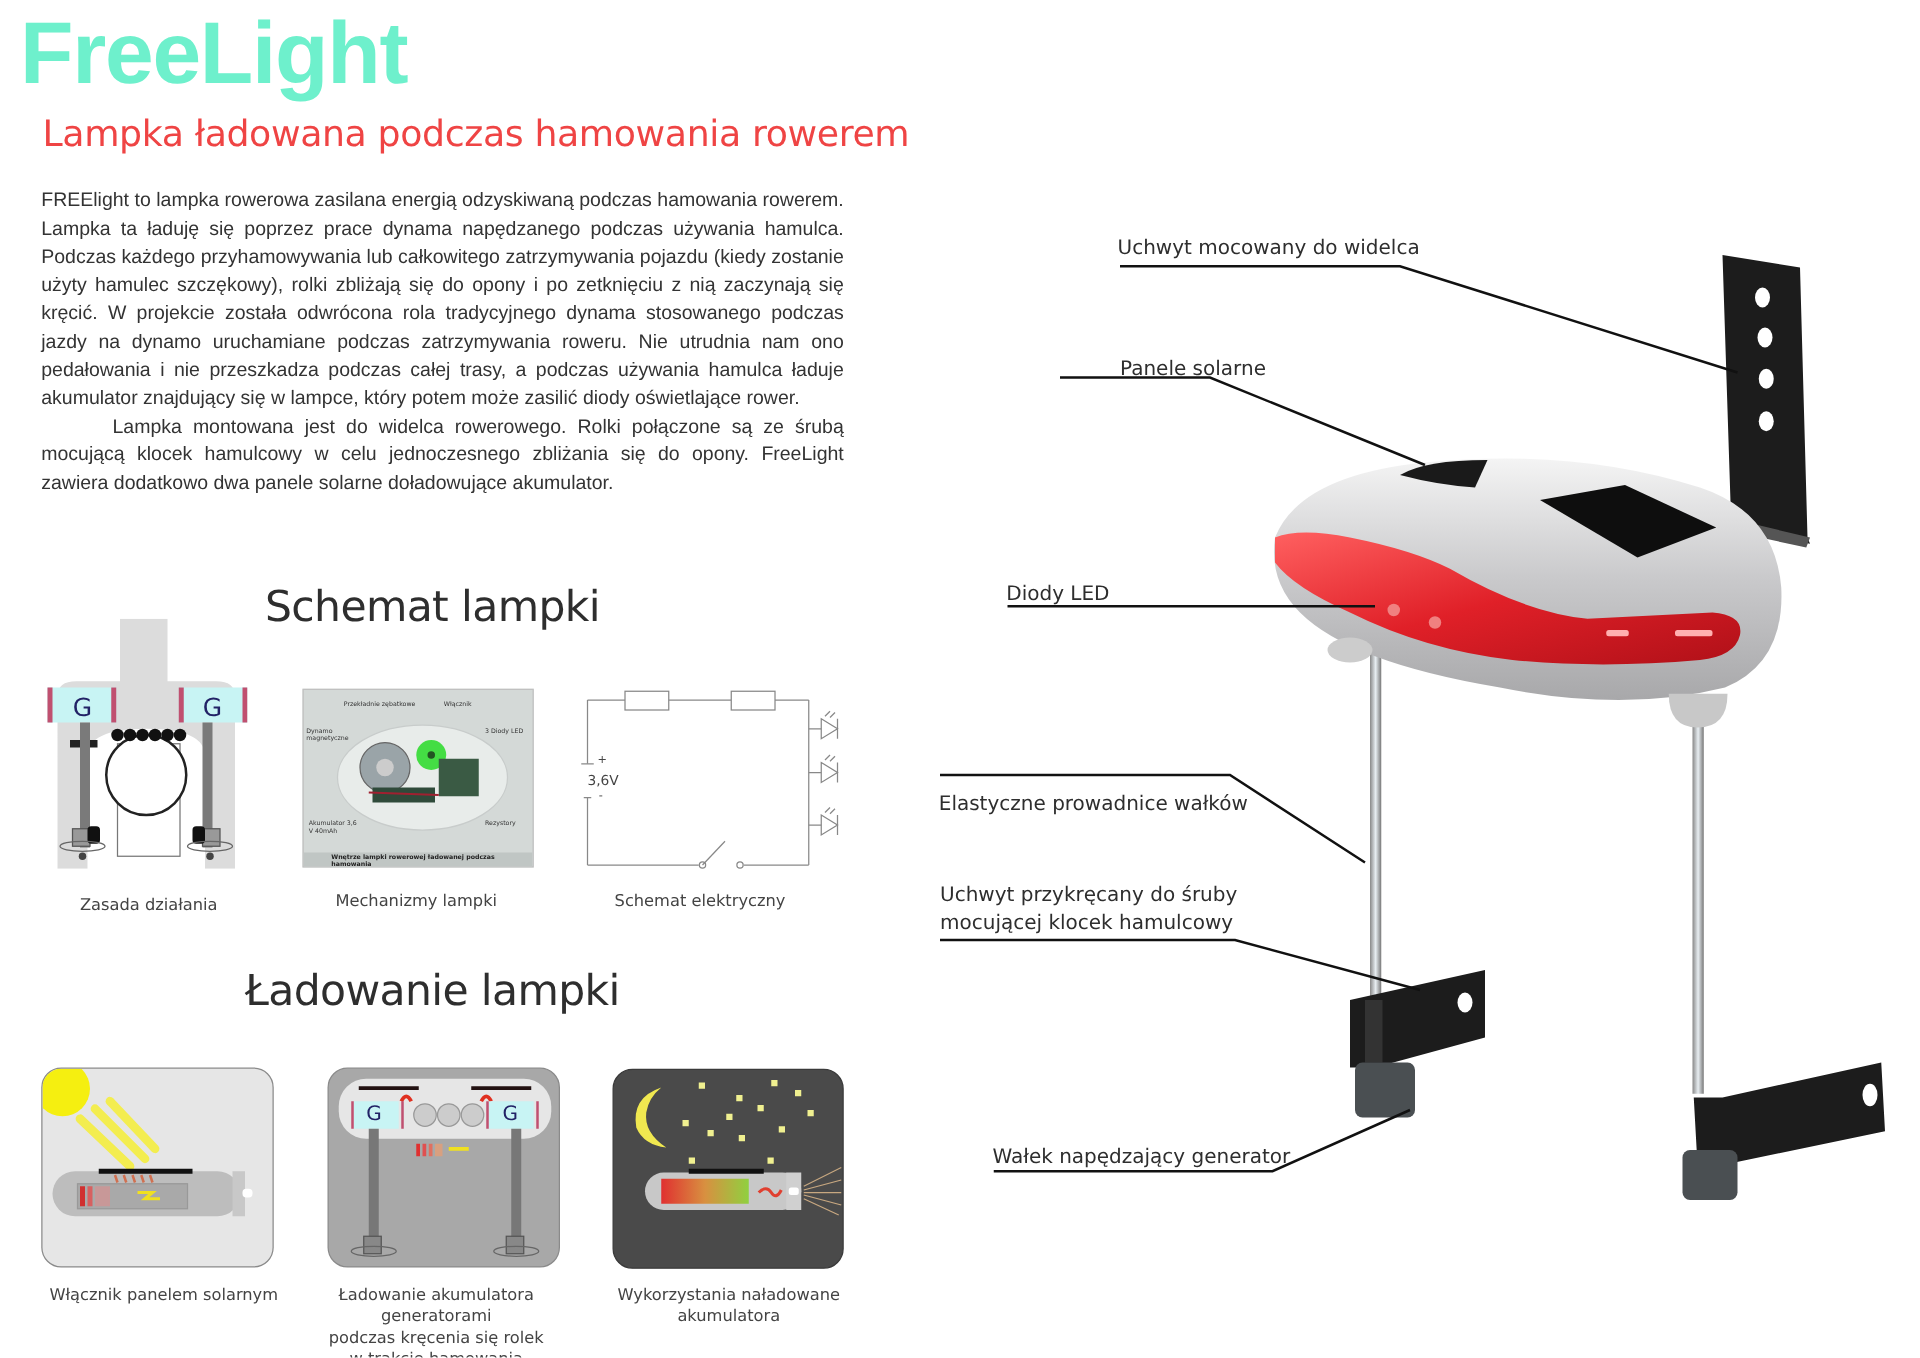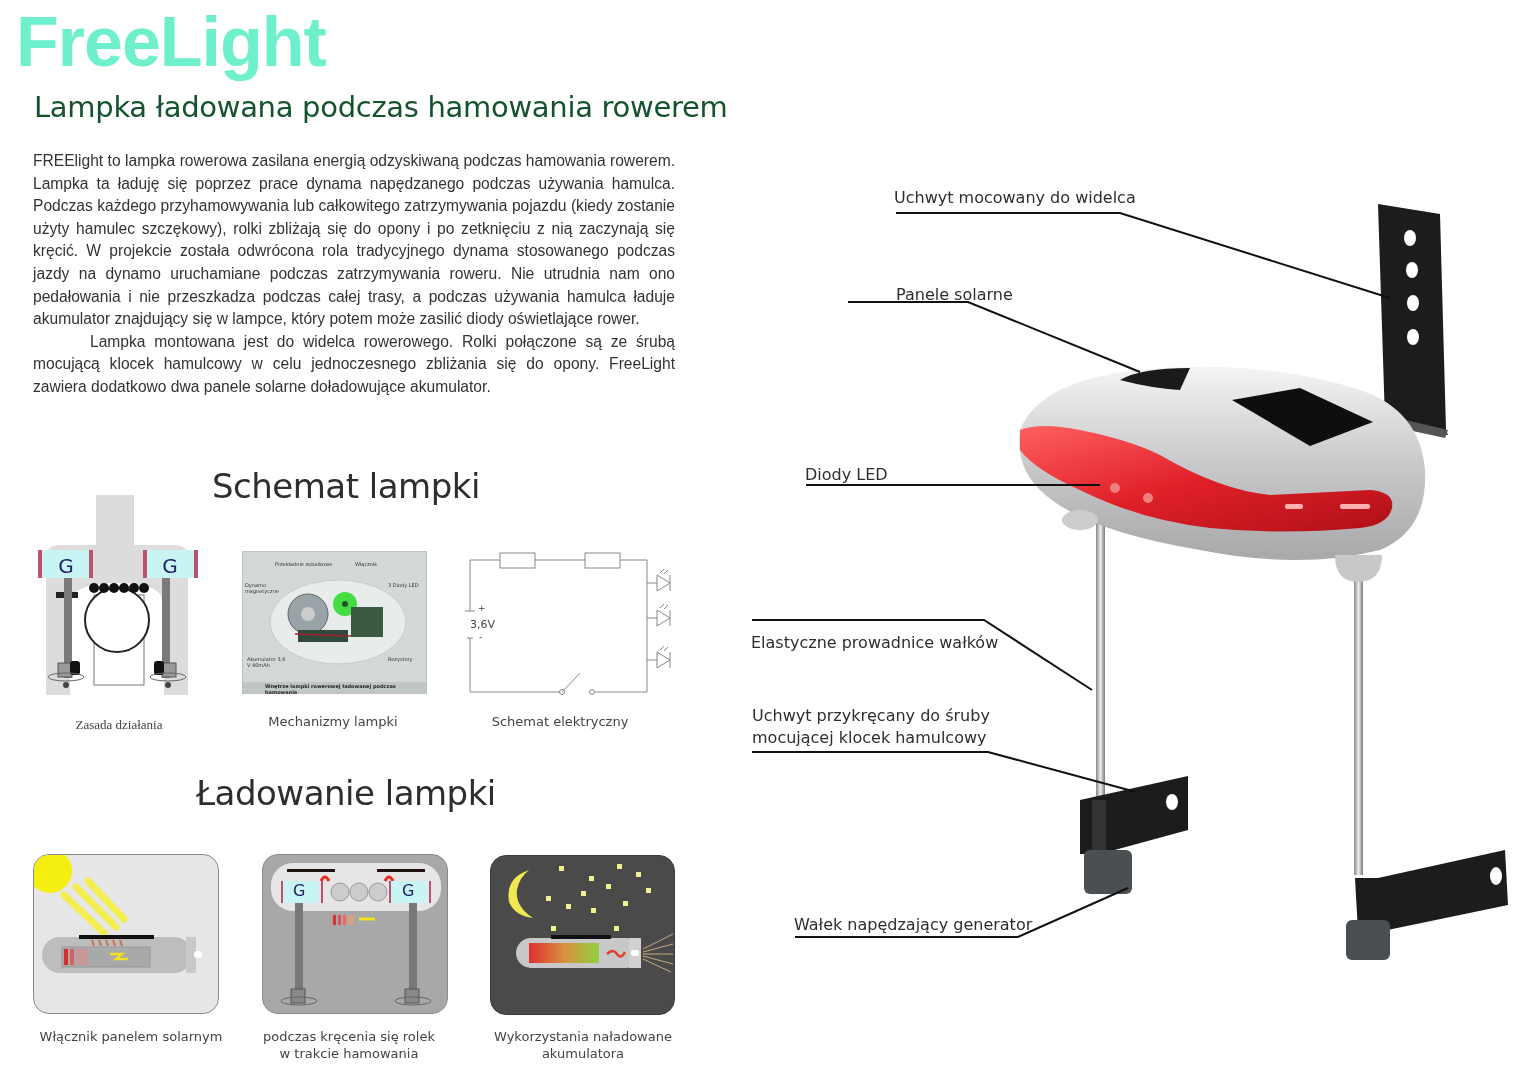--- a/index.html
+++ b/index.html
@@ -1,19 +1,19 @@
 <!DOCTYPE html>
 <html><head>
 <meta charset="utf-8">
 <style>
   html, body { margin:0; padding:0; background:#ffffff; }
   body { width:1536px; height:1086px; position:relative; overflow:hidden; font-family:"DejaVu Sans", sans-serif; color:#2b2b2b; }
   .abs { position:absolute; }
   #title { left:16px; top:2px; font-family:"Liberation Sans", sans-serif; font-weight:bold; font-size:70px; color:#6ef0cc; letter-spacing:-1px; line-height:80px; }
-  #subtitle { left:34px; top:88px; font-size:29px; color:#14532d; line-height:38px; letter-spacing:-0.3px; font-family:"DejaVu Sans", sans-serif; }
+  #subtitle { left:34px; top:88px; font-size:29px; color:#ef4444; line-height:38px; letter-spacing:-0.3px; font-family:"DejaVu Sans", sans-serif; }
   #body-text { left:33px; top:150px; width:642px; font-size:15.6px; line-height:22.6px; color:#333; text-align:justify; font-family:"Liberation Sans", sans-serif; }
   #body-text p { margin:0; }
   #body-text p.indent { text-indent:57px; }
   .section-heading { font-size:34px; color:#2e2e2e; font-family:"DejaVu Sans", sans-serif; letter-spacing:-0.5px; }
   .caption { font-size:13px; color:#444; text-align:center; font-family:"DejaVu Sans", sans-serif; line-height:17px; }
   .callout { font-size:16px; color:#2e2e2e; font-family:"DejaVu Sans", sans-serif; line-height:22px; }
   .panel { border-radius:16px; border:1.5px solid #8a8a8a; box-sizing:border-box; overflow:hidden; }
 </style>
 </head>
 <body>
@@ -56,21 +56,21 @@
     <rect x="22" y="168" width="14" height="14" fill="#999" stroke="#555"></rect>
     <rect x="34" y="166" width="10" height="14" rx="3" fill="#111"></rect>
     <rect x="126" y="168" width="14" height="14" fill="#999" stroke="#555"></rect>
     <rect x="118" y="166" width="10" height="14" rx="3" fill="#111"></rect>
     <ellipse cx="30" cy="182" rx="18" ry="4" fill="none" stroke="#666"></ellipse>
     <ellipse cx="132" cy="182" rx="18" ry="4" fill="none" stroke="#666"></ellipse>
     <circle cx="30" cy="190" r="3" fill="#444"></circle>
       <circle cx="132" cy="190" r="3" fill="#444"></circle>
   </svg>
 </div>
-<div class="abs caption" style="left:36px; top:716px; width:166px;font-family:Liberation Serif, serif;">Zasada działania</div>
+<div class="abs caption" style="left:36px; top:716px; width:166px;">Zasada działania</div>
 
 <div class="abs" style="left:242px; top:551px; width:183px; height:141px; background:#d4d9d7; border:1px solid #c0c0c0;">
   <svg width="183" height="141" viewBox="0 0 183 141">
     <ellipse cx="95" cy="70" rx="68" ry="42" fill="#e8ecea" stroke="#c8cccb"></ellipse>
     <circle cx="65" cy="62" r="20" fill="#9aa4a8" stroke="#666"></circle>
     <circle cx="65" cy="62" r="7" fill="#ccc"></circle>
     <circle cx="102" cy="52" r="12" fill="#44dd44"></circle>
     <circle cx="102" cy="52" r="3" fill="#225522"></circle>
     <rect x="108" y="55" width="32" height="30" fill="#3a5a44"></rect>
     <rect x="55" y="78" width="50" height="12" fill="#2f4a3a"></rect>
@@ -181,20 +181,21 @@
     <rect x="70" y="60" width="3" height="10" fill="#e03030"></rect>
     <rect x="75" y="60" width="3" height="10" fill="#e05050"></rect>
     <rect x="80" y="60" width="3" height="10" fill="#e07060"></rect>
     <rect x="85" y="60" width="6" height="10" fill="#d8a080"></rect>
     <path d="M96 64 L112 64" stroke="#f0e020" stroke-width="3"></path>
   </svg>
   <div class="abs" style="left:30px; top:26px; font-size:16px; color:#226;">G</div>
   <div class="abs" style="left:139px; top:26px; font-size:16px; color:#226;">G</div>
 </div>
 <div class="abs caption" style="left:236px; top:1028px; width:226px;">
+  <div>Ładowanie akumulatora generatorami</div>
   <div>podczas kręcenia się rolek</div>
   <div>w trakcie hamowania</div>
 </div>
 
 <div class="abs panel" style="left:490px; top:855px; width:185px; height:160px; background:#4a4a4a; border-color:#3a3a3a;">
   <svg width="185" height="160" viewBox="0 0 185 160">
     <path d="M38 14 Q14 22 18 46 Q24 60 42 62 Q24 50 26 34 Q28 22 38 14 Z" fill="#f0e850"></path>
     <g fill="#f0f090">
       <rect x="68" y="10" width="5" height="5"></rect>
         <rect x="98" y="20" width="5" height="5"></rect>

